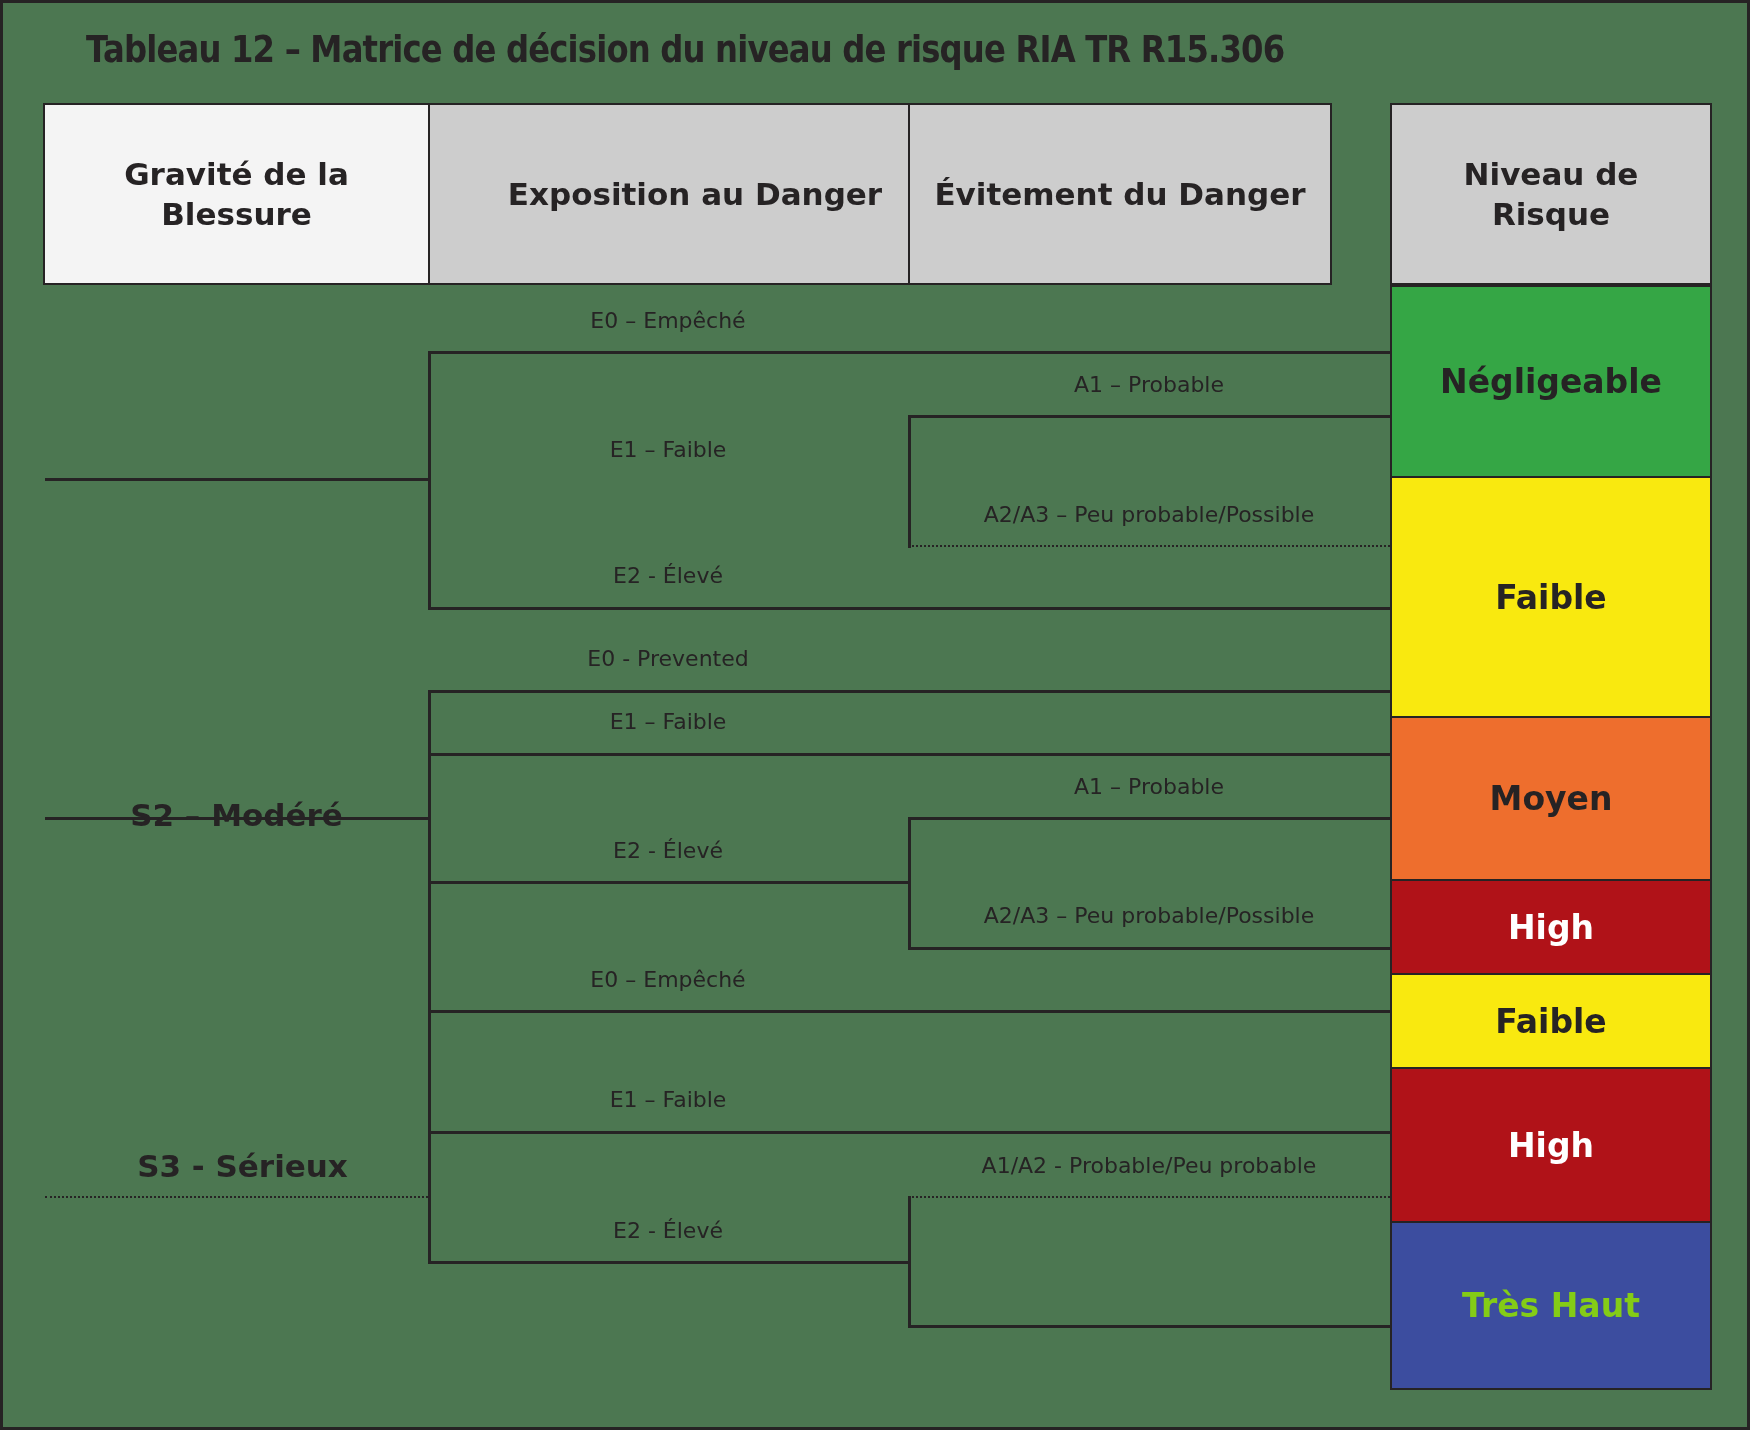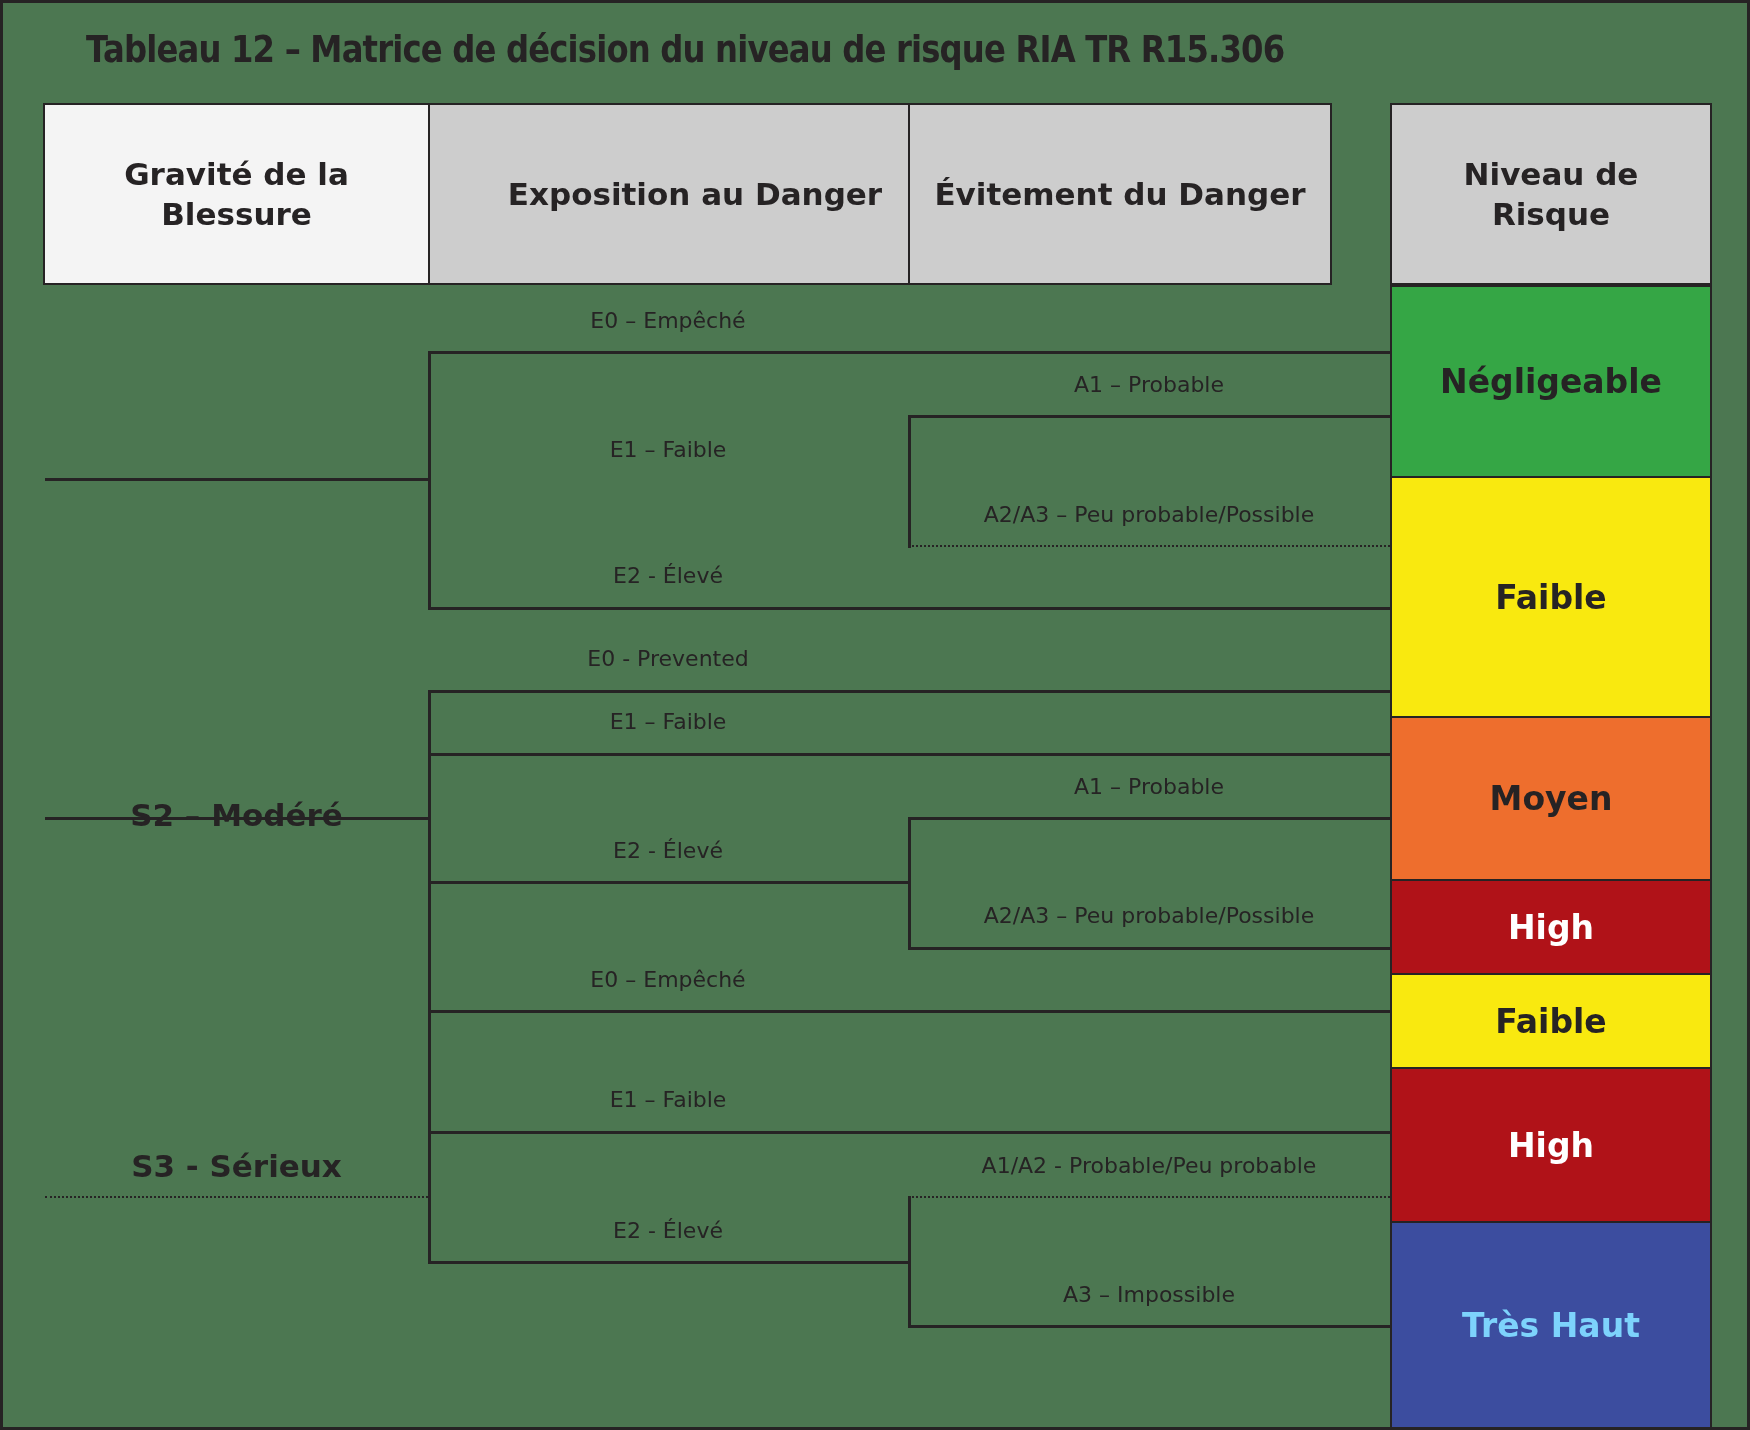--- a/index.html
+++ b/index.html
@@ -55,21 +55,21 @@
   <div class="hcell" style="left:425px;width:534px;background:var(--hdrgray);">Exposition au Danger</div>
   <div class="hcell" style="left:905px;width:424px;background:var(--hdrgray);">Évitement du Danger</div>
   <div class="hcell" style="left:1387px;width:322px;background:var(--hdrgray);padding:0 42px;box-sizing:border-box;">Niveau de Risque</div>
 
   <div class="rcell first" style="top: 282px; height: 193px; background: rgb(53, 166, 69); color: rgb(38, 35, 36);">Négligeable</div>
   <div class="rcell" style="top: 475px; height: 240px; background: rgb(249, 233, 15); color: rgb(38, 35, 36);">Faible</div>
   <div class="rcell" style="top: 715px; height: 163px; background: rgb(238, 110, 45); color: rgb(38, 35, 36); text-align: right;">Moyen</div>
   <div class="rcell" style="top: 878px; height: 94px; background: rgb(176, 18, 24); color: rgb(255, 255, 255);">High</div>
   <div class="rcell" style="top: 972px; height: 94px; background: rgb(249, 233, 15); color: rgb(38, 35, 36);">Faible</div>
   <div class="rcell" style="top: 1066px; height: 154px; background: rgb(176, 18, 24); color: rgb(255, 255, 255);">High</div>
-  <div class="rcell" style="top: 1220px; height: 206px; background: rgb(60, 77, 159); color: #7dd3fc;">Très Haut</div>
+  <div class="rcell" style="top: 1220px; height: 167px; background: rgb(60, 77, 159); color: #84cc16;">Très Haut</div>
 
   <div class="hl" style="top:348px;left:425px;width:962px;"></div>
   <div class="hl" style="top:412px;left:905px;width:482px;"></div>
   <div class="hl" style="top:475px;left:42px;width:383px;"></div>
   <div class="hl dot" style="top:542px;left:905px;width:482px;"></div>
   <div class="hl" style="top:604px;left:425px;width:962px;"></div>
   <div class="hl" style="top:687px;left:425px;width:962px;"></div>
   <div class="hl" style="top:750px;left:425px;width:962px;"></div>
   <div class="hl" style="top:814px;left:42px;width:383px;"></div>
   <div class="hl" style="top:814px;left:905px;width:482px;"></div>
@@ -82,33 +82,32 @@
   <div class="hl" style="top:1258px;left:425px;width:480px;"></div>
   <div class="hl" style="top:1322px;left:905px;width:482px;"></div>
 
   <div class="vl" style="left:425px;top:348px;height:259px;"></div>
   <div class="vl" style="left:425px;top:687px;height:574px;"></div>
   <div class="vl" style="left:905px;top:412px;height:133px;"></div>
   <div class="vl" style="left:905px;top:814px;height:133px;"></div>
   <div class="vl" style="left:905px;top:1193px;height:132px;"></div>
 
   <div class="lbl b" style="left:42px;width:383px;top:766px;margin-top:28px;">S2 – Modéré</div>
-  <div class="lbl b" style="left:42px;width:383px;top:1145px;">S3 - Sérieux</div>
+  <div class="lbl b" style="left:48px;width:383px;top:1145px;">S3 - Sérieux</div>
 
   <div class="lbl" style="left:425px;width:480px;top:300px;">E0 – Empêché</div>
   <div class="lbl" style="left:905px;width:482px;top:364px;">A1 – Probable</div>
   <div class="lbl" style="left:425px;width:480px;top:429px;">E1 – Faible</div>
   <div class="lbl" style="left:905px;width:482px;top:494px;">A2/A3 – Peu probable/Possible</div>
   <div class="lbl" style="left:425px;width:480px;top:555px;">E2 - Élevé</div>
 
   <div class="lbl" style="left:425px;width:480px;top:638px;">E0 - Prevented</div>
   <div class="lbl" style="left:425px;width:480px;top:701px;">E1 – Faible</div>
   <div class="lbl" style="left:905px;width:482px;top:766px;">A1 – Probable</div>
   <div class="lbl" style="left:425px;width:480px;top:830px;">E2 - Élevé</div>
   <div class="lbl" style="left:905px;width:482px;top:895px;">A2/A3 – Peu probable/Possible</div>
 
   <div class="lbl" style="left:425px;width:480px;top:959px;">E0 – Empêché</div>
   <div class="lbl" style="left:425px;width:480px;top:1079px;">E1 – Faible</div>
   <div class="lbl" style="left:905px;width:482px;top:1145px;">A1/A2 - Probable/Peu probable</div>
   <div class="lbl" style="left:425px;width:480px;top:1210px;">E2 - Élevé</div>
-  <div class="lbl" style="left:905px;width:482px;top:1274px;">A3 – Impossible</div>
 
 </div>
 
 </body></html>

